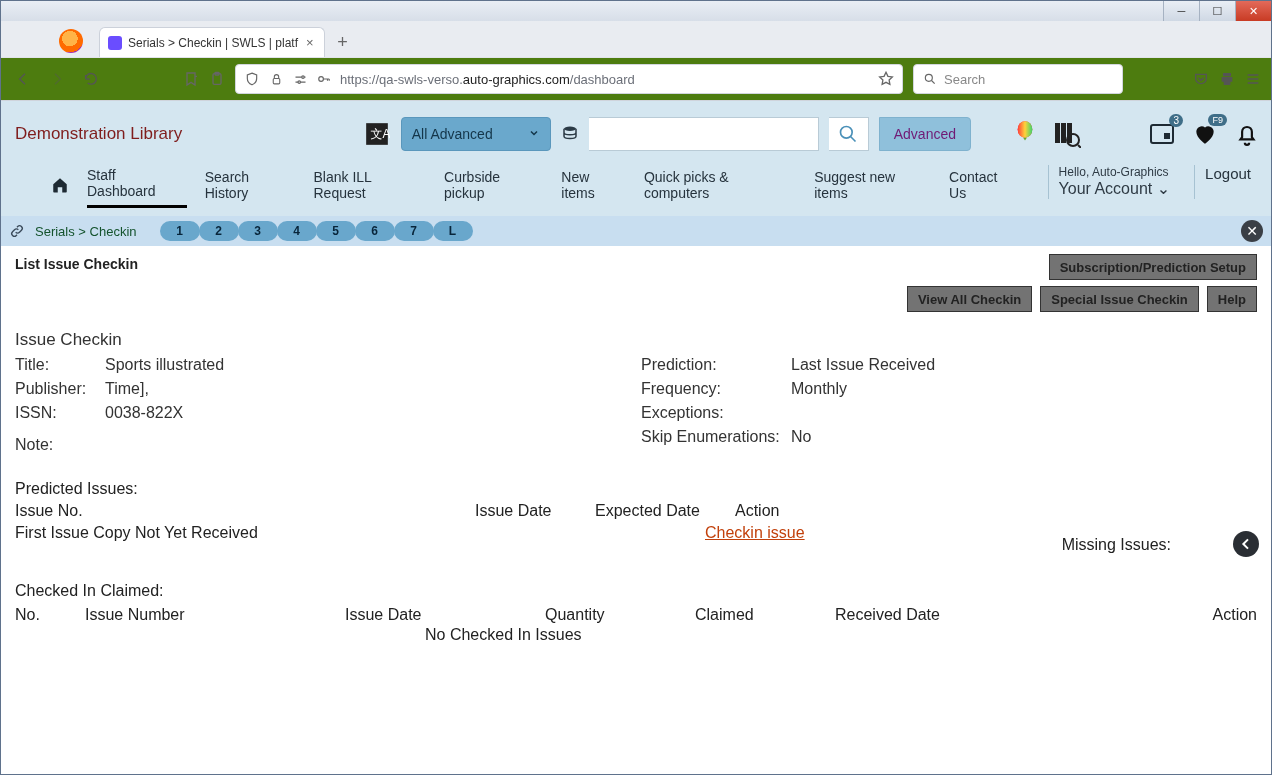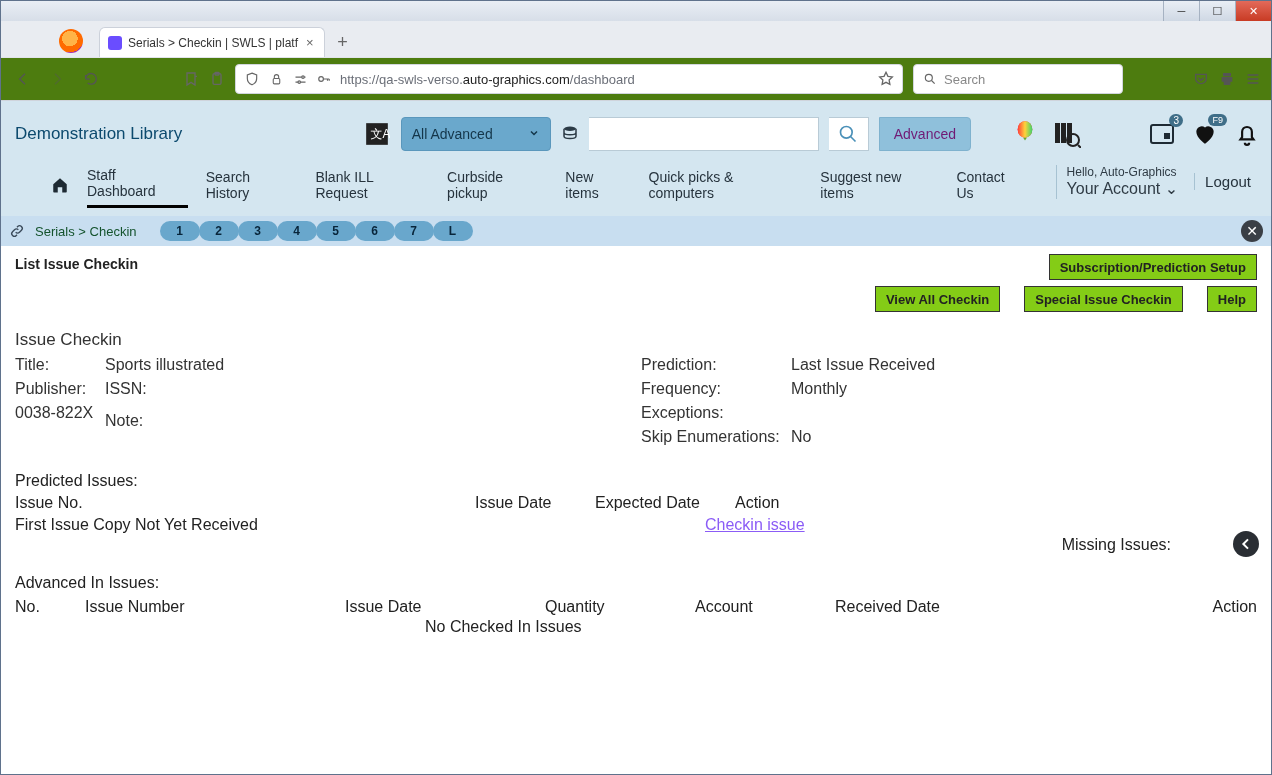--- a/index.html
+++ b/index.html
@@ -28,21 +28,21 @@
   .navbtn svg { width:16px; height:16px; }
   .urlbox { flex:1; height:30px; background:#fff; border:1px solid #d2d6de; border-radius:4px; display:flex; align-items:center; padding:0 8px; gap:8px; color:#666; font-size:13px; }
   .smallicon { width:16px; height:16px; display:flex; align-items:center; justify-content:center; color:#666; }
   .urltext { flex:1; color:#6b6f78; }
   .urltext .host { color:#222; }
   .searchbox { width:210px; height:30px; background:#fff; border:1px solid #d2d6de; border-radius:4px; display:flex; align-items:center; padding:0 8px; gap:6px; color:#888; font-size:13px; }
 
   
   .app { background:#d4e6f0; }
   .app-top { display:flex; align-items:center; padding:6px 10px 0 10px; gap:10px; height:60px; }
-  .libname { font-size:17px; color:#0c4a6e; padding:0 4px; }
+  .libname { font-size:17px; color:#7f1d1d; padding:0 4px; }
   .spacer { flex:1; }
   .lang-icon, .big-icon { width:28px; height:28px; display:flex; align-items:center; justify-content:center; }
   .select-heading { height:34px; background:#6aa8cc; border:1px solid #5a97bc; border-radius:4px; display:flex; align-items:center; padding:0 10px; gap:8px; color:#14364a; font-size:14px; min-width:150px; justify-content:space-between; }
   .stack-icon { width:18px; height:18px; }
   .searchinput { height:34px; width:230px; background:#fff; border:1px solid #b9cbd6; border-left:none; }
   .searchbtn { height:34px; width:40px; background:#fff; border:1px solid #b9cbd6; border-left:none; display:flex; align-items:center; justify-content:center; }
   .searchbtn svg { stroke:#4a90b8; }
   .adv { height:34px; background:#8fc0db; border:1px solid #7fb2ce; border-radius:0 4px 4px 0; padding:0 14px; display:flex; align-items:center; color:#701a75; font-size:14px; }
   .icon-cluster { display:flex; align-items:center; gap:14px; margin-left:30px; }
   .news-icon { position:relative; }
@@ -67,44 +67,44 @@
   .pills { display:flex; gap:0; margin-left:14px; }
   .pill { width:40px; height:20px; background:#69a7cc; color:#08253a; font-size:12px; font-weight:bold; display:flex; align-items:center; justify-content:center; border-radius:10px; margin-left:-1px; }
   .closex { position:absolute; right:8px; width:22px; height:22px; border-radius:50%; background:#3a3f46; color:#fff; display:flex; align-items:center; justify-content:center; font-size:14px; }
 
   
   .page { background:#fff; padding:8px 14px 20px 14px; position:relative; height:calc(100% - 20px - 36px - 44px - 60px - 34px - 30px); overflow:auto; }
   .pghdr { display:flex; align-items:flex-start; }
   .pghdr h3 { margin:2px 0; font-size:14px; font-weight:bold; }
   .btncol { margin-left:auto; display:flex; flex-direction:column; gap:6px; align-items:flex-end; }
   .btnrow { display:flex; gap:8px; }
-  .obtn { height:26px; border:1px solid #333; background:#84cc16; padding:0 10px; font-size:13px; font-weight:600; display:flex; align-items:center;margin-left:16px; }
+  .obtn { height:26px; border:1px solid #333; background:#737373; padding:0 10px; font-size:13px; font-weight:600; display:flex; align-items:center; }
 
   .section-title { font-size:17px; color:#333; margin-top:18px; }
   .kv { display:grid; grid-template-columns: 90px 1fr; row-gap:6px; font-size:16px; color:#333; margin-top:6px; }
   .kv2 { display:grid; grid-template-columns: 150px 1fr; row-gap:6px; font-size:16px; color:#333; margin-top:6px; }
   .two-col { display:flex; gap:10px; }
   .two-col > div { flex:1; }
 
   .tbl { margin-top:26px; font-size:16px; }
   .tbl .hd { display:flex; gap:30px; }
   .tbl .row { display:flex; gap:30px; margin-top:4px; }
-  .link { color:#8b5cf6; }
+  .link { color:#c2410c; }
 
   .miss { position:absolute; right:100px; top:290px; font-size:16px; }
   .chev { position:absolute; right:12px; top:285px; width:26px; height:26px; border-radius:50%; background:#2a2e34; color:#fff; display:flex; align-items:center; justify-content:center; }
 
   .chkhdr { display:flex; font-size:16px; margin-top:6px; }
   .chkhdr span { display:inline-block; }
   .c1{width:70px}.c2{width:260px}.c3{width:200px}.c4{width:150px}.c5{width:140px}.c6{width:240px}.c7{flex:1;text-align:right}
   .nochk { margin-left:410px; font-size:16px; margin-top:2px; }
 
   .navacct-row { display:flex; align-items:flex-start; }
   .navacct-row .navrow { flex:1; }
-  .acct-wrap { display:flex; align-items:center; padding:4px 10px 8px 0; }
+  .acct-wrap { display:flex; padding:4px 10px 8px 0;gap:8px; }
 </style>
 </head>
 <body>
 
 <div class="window">
 
   <div class="titlebar">
     <div class="titlebar-left"></div>
     <div class="titlebar-buttons">
       <div class="tbtn">─</div>
@@ -357,20 +357,21 @@
     </div>
 
     <div class="section-title">Issue Checkin</div>
 
     <div class="two-col">
       <div>
         <div class="kv">
           <div>Title:</div>
           <div>Sports illustrated</div>
           <div>Publisher:</div>
+          <div>Time],</div>
           <div>ISSN:</div>
           <div>0038-822X</div>
           <div style="padding-top:8px">Note:</div>
           <div></div>
         </div>
       </div>
       <div>
         <div class="kv2">
           <div>Prediction:</div>
           <div>Last Issue Received</div>
@@ -399,26 +400,26 @@
     </div>
 
     <div class="miss">Missing Issues:</div>
     <div class="chev">
       <svg viewBox="0 0 24 24" width="16" height="16" fill="none" stroke="#fff" stroke-width="3">
           <path d="M15 5l-7 7 7 7"></path>
         </svg>
     </div>
 
     <div class="tbl" style="margin-top:40px">
-      <div>Advanced In Issues:</div>
+      <div>Checked In Claimed:</div>
       <div class="chkhdr">
         <span class="c1">No.</span>
         <span class="c2">Issue Number</span>
         <span class="c3">Issue Date</span>
         <span class="c4">Quantity</span>
-        <span class="c5">Account</span>
+        <span class="c5">Claimed</span>
         <span class="c6">Received Date</span>
         <span class="c7">Action</span>
       </div>
       <div class="nochk">No Checked In Issues</div>
     </div>
   </div>
 </div>
 
 </body></html>

